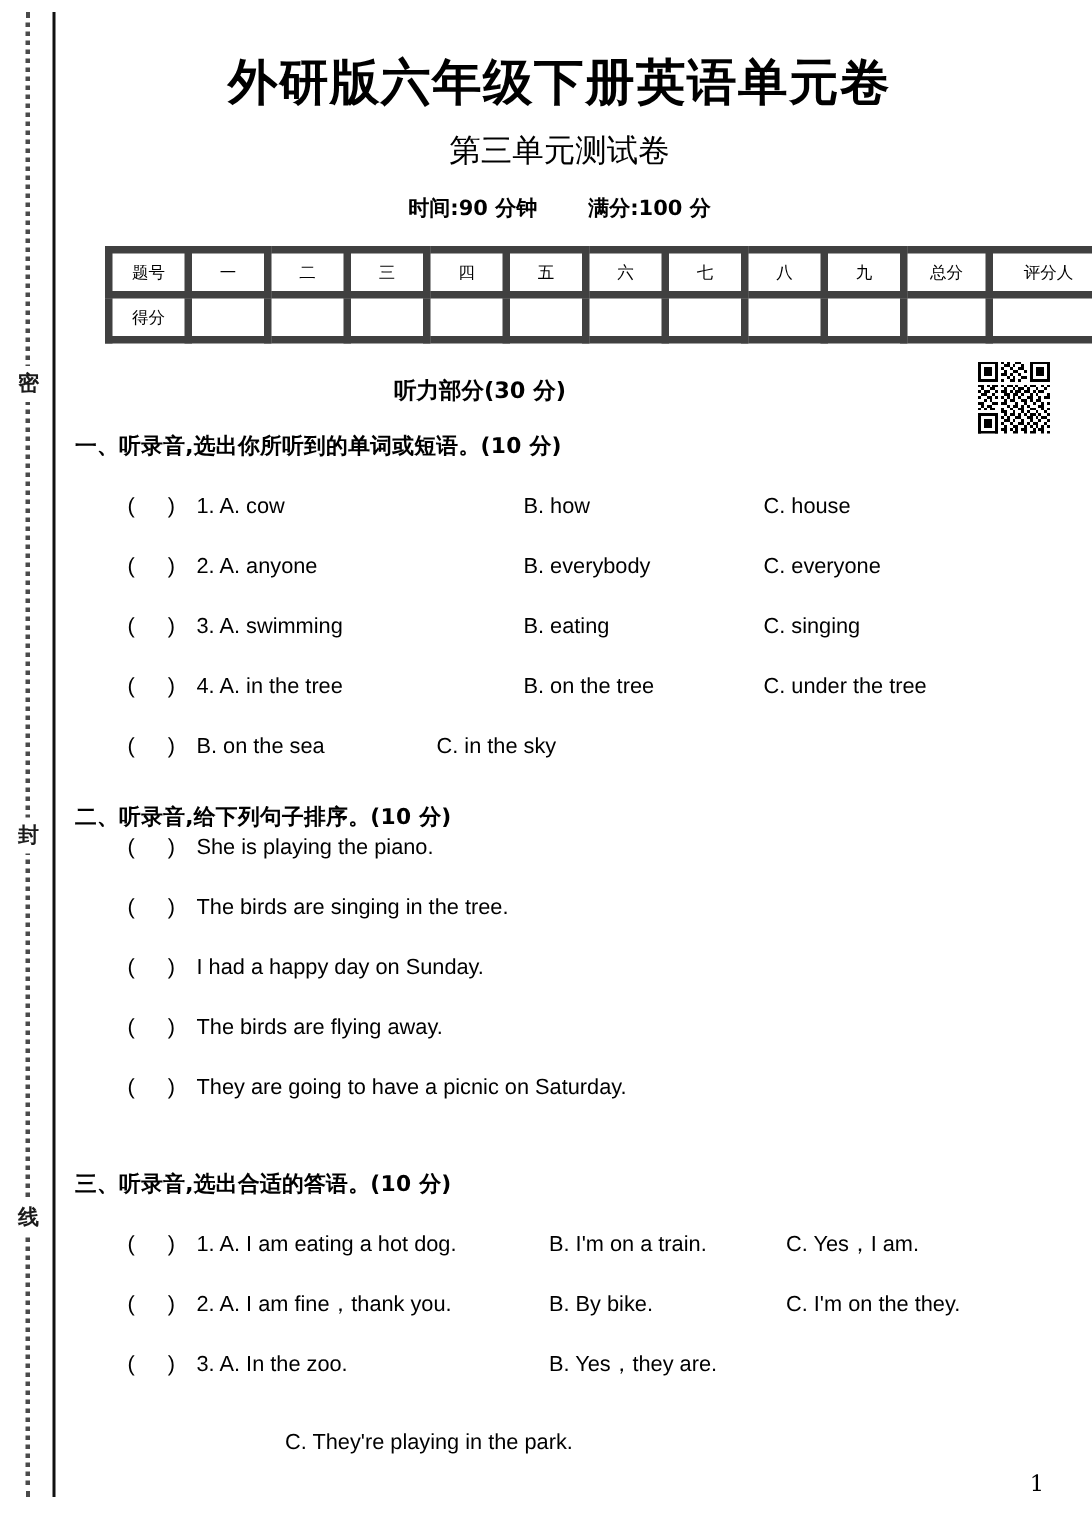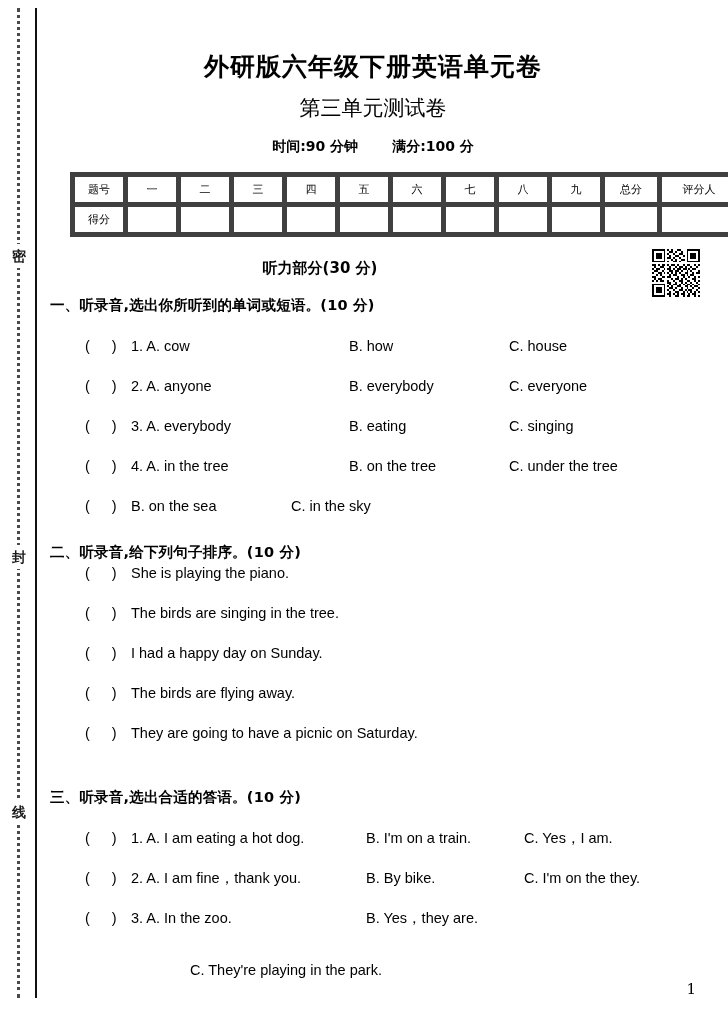--- a/index.html
+++ b/index.html
@@ -56,24 +56,24 @@
   
   .content {
     position: absolute;
     left: 50px;
     top: 0;
     width: 660px;
     height: 1020px;
   }
 
   .title {
-    margin-top: 53px;
-    text-align: center;
-    font-family: "DejaVu Sans", sans-serif;
-    font-size: 25px;
+    margin-top: 36px;
+    text-align: center;
+    font-family: "DejaVu Sans", sans-serif;
+    font-size: 33px;
     font-weight: bold;
     letter-spacing: 1px;
     line-height: 1.15;
     padding-right: 14px;
   }
   .subtitle {
     margin-top: 14px;
     text-align: center;
     font-family: "DejaVu Sans", sans-serif;
     font-size: 21px;
@@ -414,21 +414,21 @@
         <span class="opt-c">C. house</span>
       </div>
       <div class="q-row">
         <span class="brackets"><span>(</span><span class="spacer"></span><span>)</span></span>
         <span class="opt-a"><span>2.</span> <span>A. anyone</span></span>
         <span class="opt-b">B. everybody</span>
         <span class="opt-c">C. everyone</span>
       </div>
       <div class="q-row">
         <span class="brackets"><span>(</span><span class="spacer"></span><span>)</span></span>
-        <span class="opt-a"><span>3.</span> <span>A. everybody</span></span>
+        <span class="opt-a"><span>3.</span> <span>A. swimming</span></span>
         <span class="opt-b">B. eating</span>
         <span class="opt-c">C. singing</span>
       </div>
       <div class="q-row">
         <span class="brackets"><span>(</span><span class="spacer"></span><span>)</span></span>
         <span class="opt-a"><span>4.</span> <span>A. in the tree</span></span>
         <span class="opt-b">B. on the tree</span>
         <span class="opt-c">C. under the tree</span>
       </div>
       <div class="q-row">

